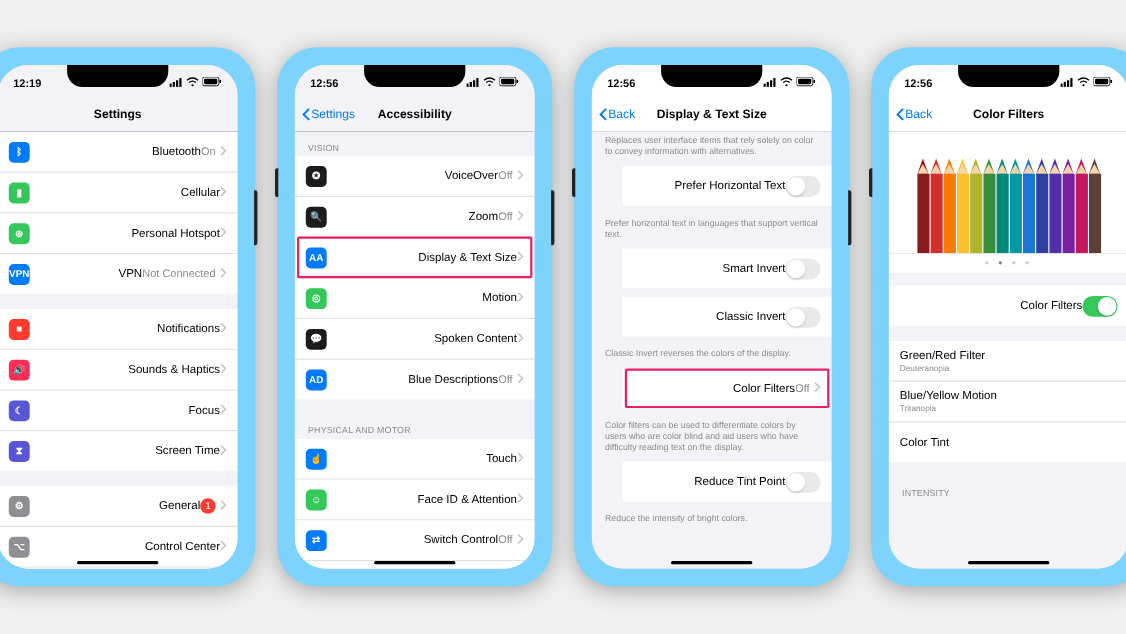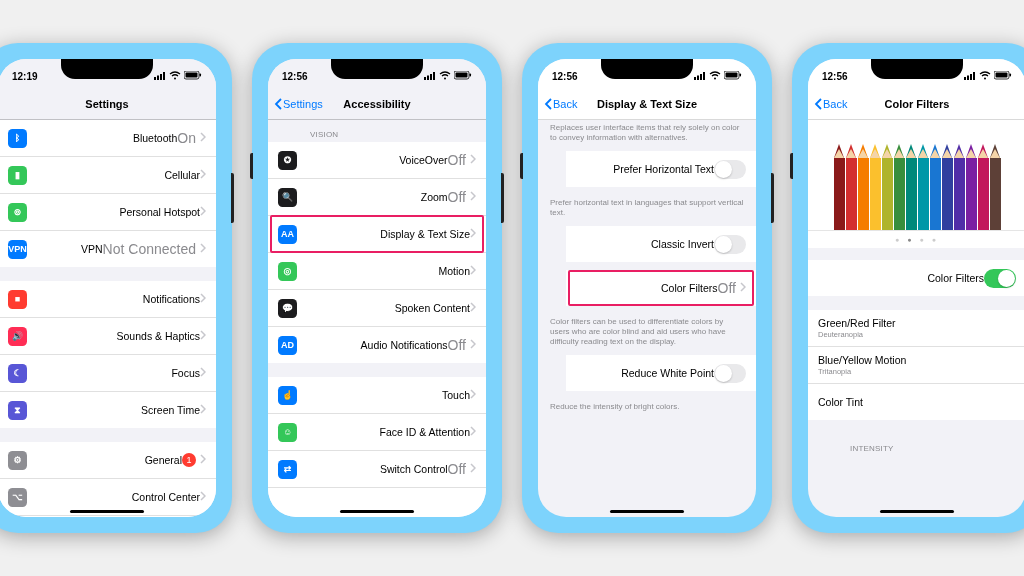--- a/index.html
+++ b/index.html
@@ -10,28 +10,28 @@
   .screen{width:100%;height:100%;background:#f2f2f7;border-radius:28px;overflow:hidden;position:relative;display:flex;flex-direction:column;}
   .notch{position:absolute;top:0;left:50%;transform:translateX(-50%);width:92px;height:20px;background:#000;border-radius:0 0 14px 14px;z-index:10;}
   .status{height:26px;display:flex;justify-content:space-between;align-items:center;padding:4px 14px 0;font-size:10px;font-weight:600;z-index:5;background:#f2f2f7;}
   .status.white{background:#fff;}
   .sright{display:flex;gap:3px;align-items:center;}
   .nav{height:30px;background:#f2f2f7;border-bottom:0.5px solid rgba(0,0,0,0.2);display:flex;align-items:center;justify-content:center;position:relative;font-size:11px;font-weight:600;}
   .nav.white{background:#fff;border-bottom:0.5px solid rgba(0,0,0,0.15);}
   .back{position:absolute;left:6px;color:#007aff;font-weight:400;display:flex;align-items:center;font-size:11px;}
   .back svg{margin-right:1px;}
   .content{flex:1;overflow:hidden;font-size:10.5px;}
-  .grouphdr{color:#8a8a8e;font-size:8px;padding:10px 12px 3px;letter-spacing:0.2px;text-transform:uppercase;margin-left:30px;}
+  .grouphdr{color:#8a8a8e;font-size:8px;padding:10px 12px 3px;letter-spacing:0.2px;text-transform:uppercase;}
   .group{background:#fff;margin:0 0 14px 0;}
   .group.tight{margin-bottom:8px;margin-left:28px;}
   .row{display:flex;align-items:center;min-height:28px;padding:4px 10px;border-bottom:0.5px solid rgba(0,0,0,0.12);position:relative;}
   .row:last-child{border-bottom:none;}
   .ic{width:19px;height:19px;border-radius:4.5px;margin-right:9px;display:flex;align-items:center;justify-content:center;flex-shrink:0;}
   .lbl{flex:1;color:#000;font-size:10.5px;text-align:right;}
-  .val{color:#8a8a8e;font-size:14px;margin-right:4px;text-align:center;}
+  .val{color:#8a8a8e;font-size:10px;margin-right:4px;text-align:center;}
   .chev{color:#c7c7cc;}
   .badge{background:#ff3b30;color:#fff;border-radius:50%;width:14px;height:14px;font-size:9px;display:flex;align-items:center;justify-content:center;margin-right:4px;}
   .hl{position:absolute;border:2px solid #e91e63;pointer-events:none;z-index:20;border-radius:2px;}
   .foot{color:#8a8a8e;font-size:8px;padding:3px 12px 8px;line-height:1.25;}
   .toggle{width:32px;height:19px;border-radius:10px;background:#e9e9eb;position:relative;flex-shrink:0;}
   .toggle.on{background:#34c759;}
   .toggle::after{content:"";position:absolute;width:17px;height:17px;background:#fff;border-radius:50%;top:1px;left:1px;box-shadow:0 1px 2px rgba(0,0,0,0.2);}
   .toggle.on::after{left:auto;right:1px;}
   .homebar{position:absolute;bottom:4px;left:50%;transform:translateX(-50%);width:74px;height:3.5px;background:#000;border-radius:3px;z-index:5;}
   .pencils{height:110px;background:#fff;display:flex;align-items:flex-end;justify-content:center;padding:0 6px;border-bottom:0.5px solid rgba(0,0,0,0.1);}
@@ -229,27 +229,28 @@
             </div>
             <div class="row" style="position:relative">
               <span class="ic" style="background:#1c1c1e;color:#fff;font-size:9px;font-weight:600">💬</span>
               <span class="lbl">Spoken Content</span>
               <span class="chev"><svg width="6" height="10">
                   <path d="M1 1 L5 5 L1 9" stroke="#c7c7cc" stroke-width="1.5" fill="none"></path>
                 </svg></span>
             </div>
             <div class="row" style="position:relative">
               <span class="ic" style="background:#007aff;color:#fff;font-size:9px;font-weight:600">AD</span>
-              <span class="lbl">Audio Notifications</span>
+              <span class="lbl">Blue Descriptions</span>
               <span class="val">Off</span>
               <span class="chev"><svg width="6" height="10">
                   <path d="M1 1 L5 5 L1 9" stroke="#c7c7cc" stroke-width="1.5" fill="none"></path>
                 </svg></span>
             </div>
           </div>
+          <div class="grouphdr">PHYSICAL AND MOTOR</div>
           <div class="group">
             <div class="row" style="position:relative">
               <span class="ic" style="background:#007aff;color:#fff;font-size:9px;font-weight:600">☝</span>
               <span class="lbl">Touch</span>
               <span class="chev"><svg width="6" height="10">
                   <path d="M1 1 L5 5 L1 9" stroke="#c7c7cc" stroke-width="1.5" fill="none"></path>
                 </svg></span>
             </div>
             <div class="row" style="position:relative">
               <span class="ic" style="background:#34c759;color:#fff;font-size:9px;font-weight:600">☺</span>
@@ -309,38 +310,45 @@
     <div class="foot">Replaces user interface items that rely solely on color to convey information with alternatives.</div>
     <div class="group tight">
             <div class="row">
               <span class="lbl">Prefer Horizontal Text</span>
               <span class="toggle"></span>
             </div>
           </div>
     <div class="foot">Prefer horizontal text in languages that support vertical text.</div>
     <div class="group tight">
             <div class="row">
+              <span class="lbl">Smart Invert</span>
+              <span class="toggle"></span>
+            </div>
+          </div>
+    <div class="group tight">
+            <div class="row">
               <span class="lbl">Classic Invert</span>
               <span class="toggle"></span>
             </div>
           </div>
+    <div class="foot">Classic Invert reverses the colors of the display.</div>
     <div class="group tight" style="position:relative">
       <div class="hl" style="left:2px;right:2px;top:0;bottom:0;"></div>
       <div class="row">
               <span class="lbl">Color Filters</span>
               <span class="val">Off</span>
               <span class="chev"><svg width="6" height="10">
                   <path d="M1 1 L5 5 L1 9" stroke="#c7c7cc" stroke-width="1.5" fill="none"></path>
                 </svg></span>
             </div>
     </div>
     <div class="foot">Color filters can be used to differentiate colors by users who are color blind and aid users who have difficulty reading text on the display.</div>
     <div class="group tight">
             <div class="row">
-              <span class="lbl">Reduce White Point</span>
+              <span class="lbl">Reduce Tint Point</span>
               <span class="toggle"></span>
             </div>
           </div>
     <div class="foot">Reduce the intensity of bright colors.</div>
 
   </div>
   <div class="homebar"></div>
  </div>
 </div>
 

